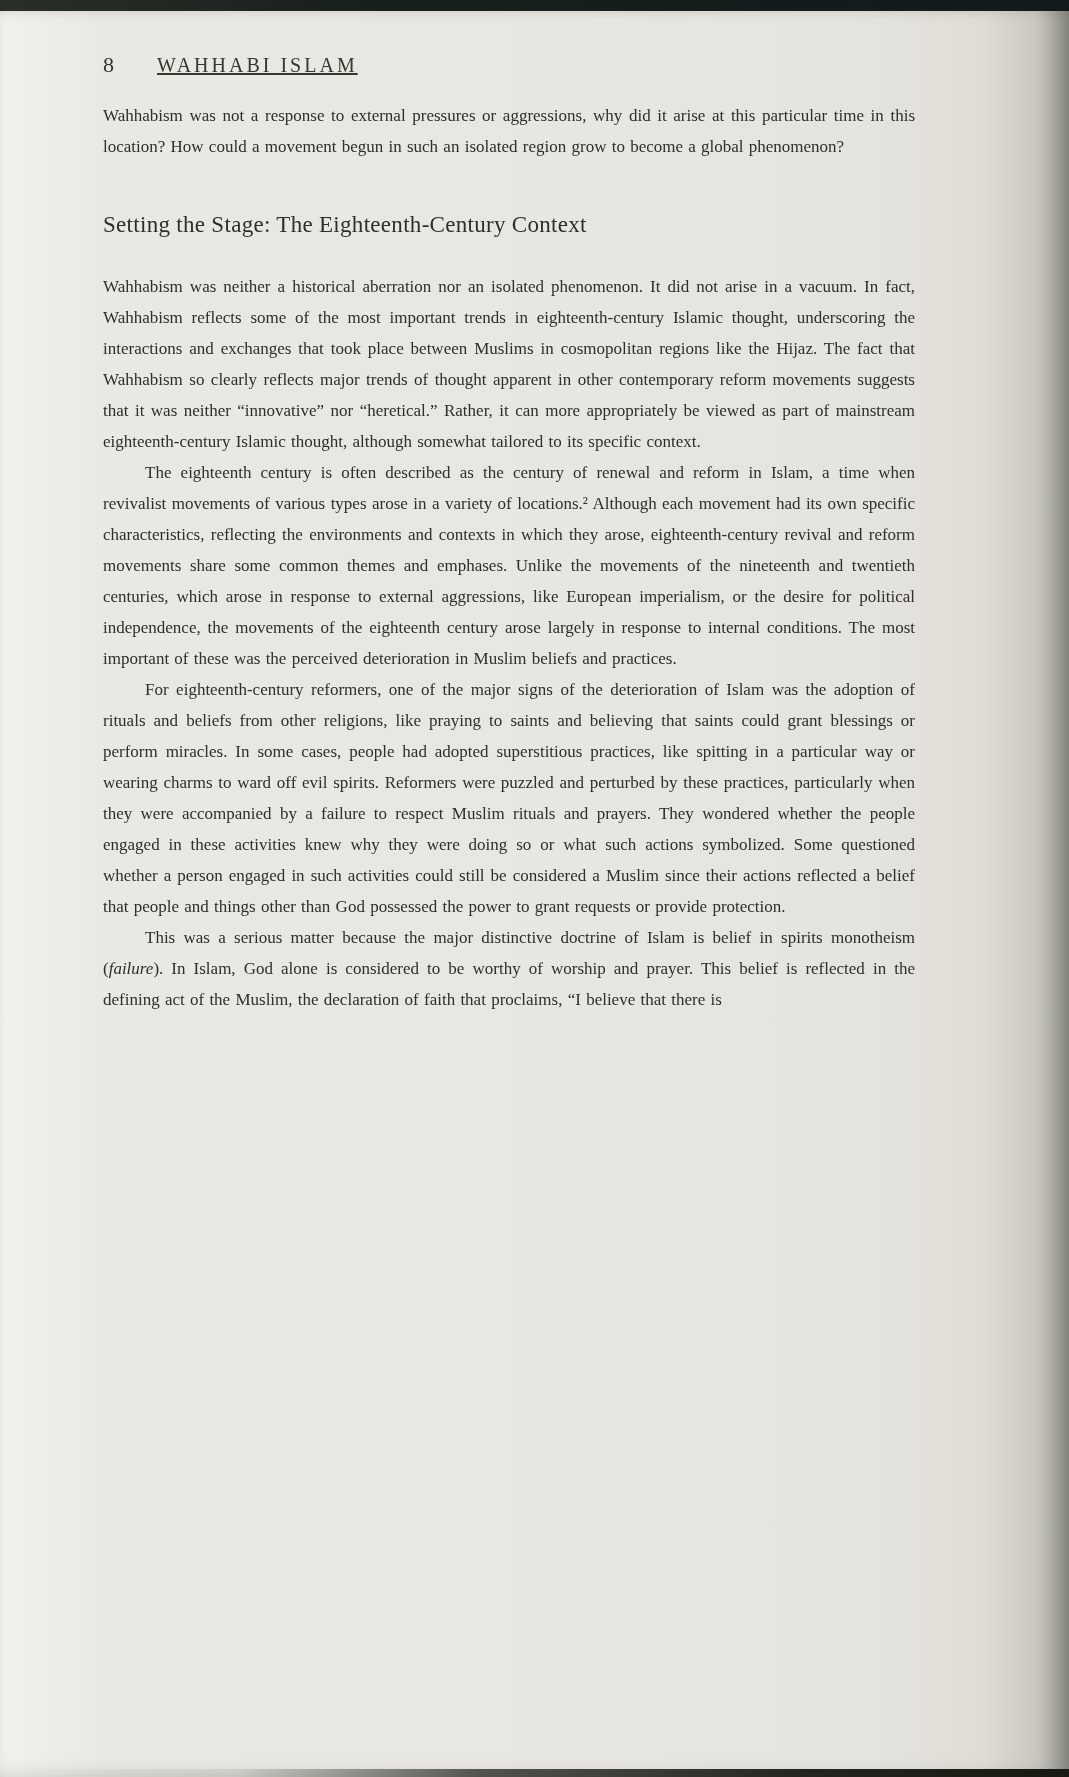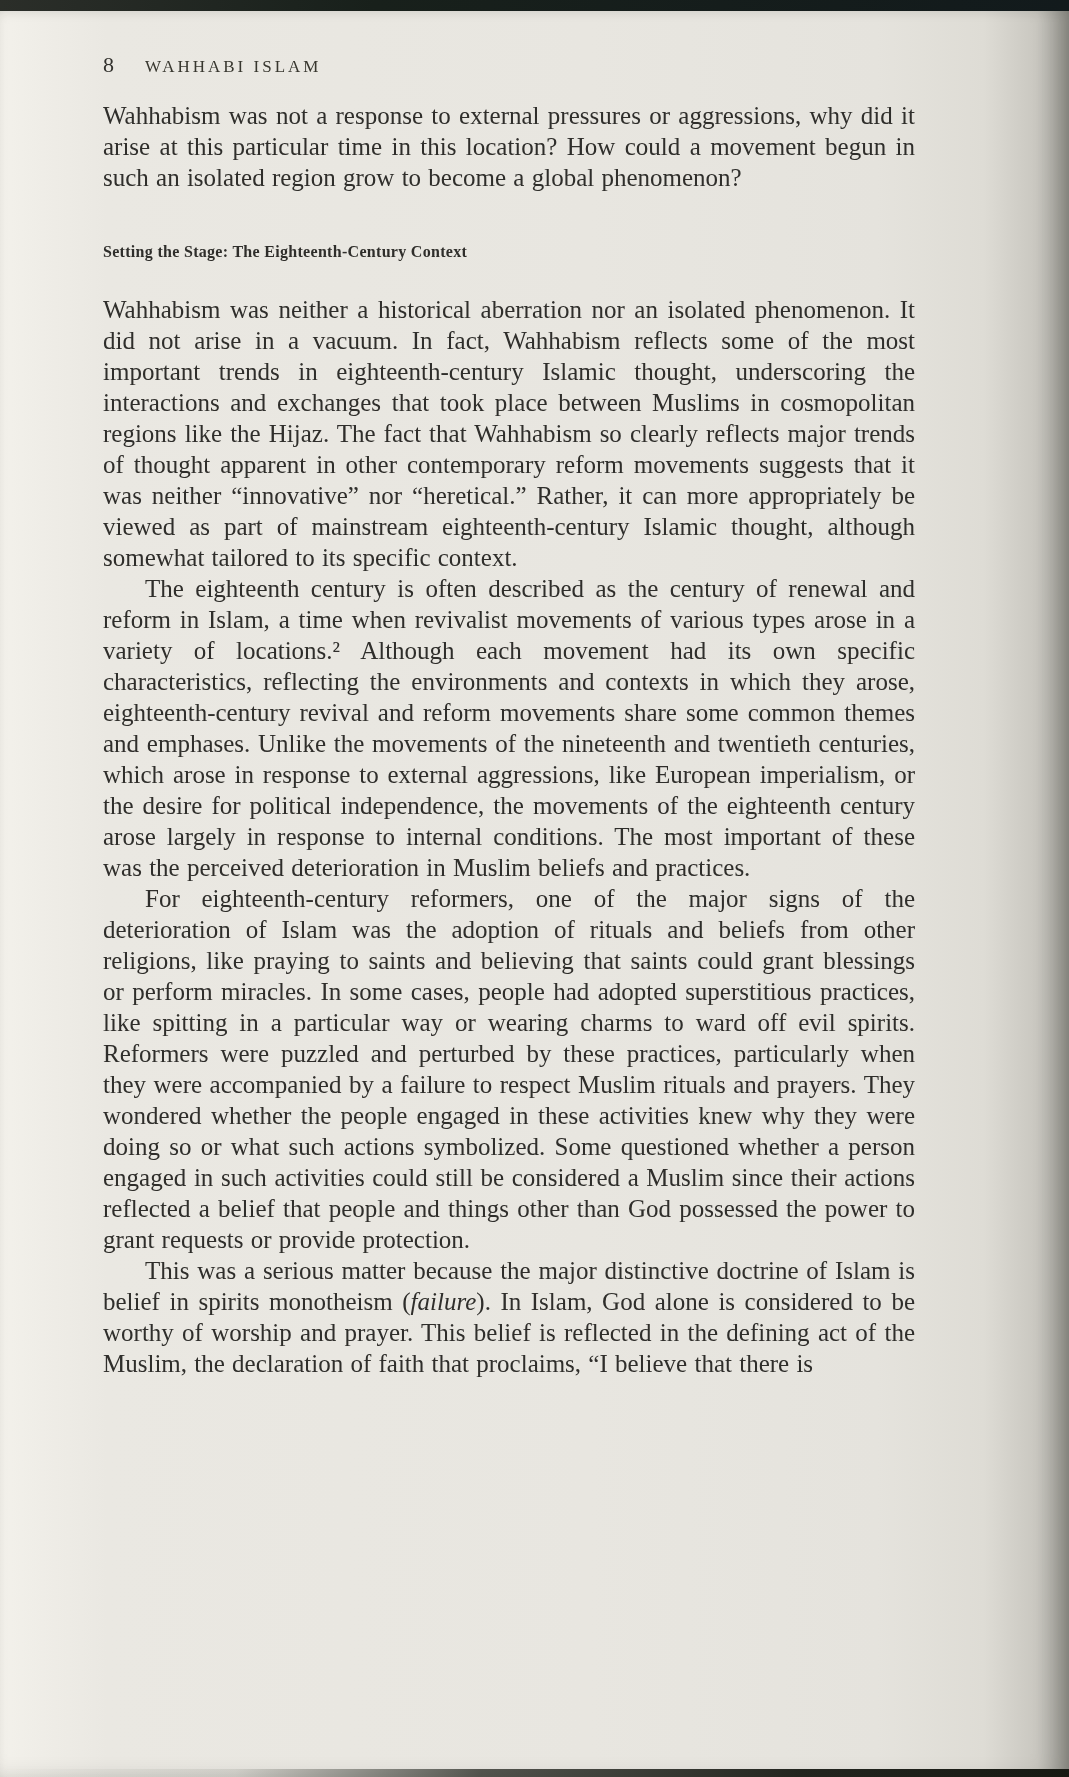--- a/index.html
+++ b/index.html
@@ -39,37 +39,38 @@
   .running-header {
     display: flex;
     align-items: baseline;
     margin-bottom: 22px;
   }
   .page-num {
     font-size: 22px;
     color: #33322e;
   }
   .running-head {
-    font-size: 17px;
+    font-size: 20px;
     letter-spacing: 3px;
-    margin-left: 31px;
+    margin-left: 43px;
     color: #38372f;
+    text-decoration: underline;
   }
   p {
-    font-size: 25px;
+    font-size: 17px;
     line-height: 31px;
     text-align: justify;
     color: #2f2e2b;
     word-spacing: 1px;
   }
   p.indent { text-indent: 42px; }
   p.intro { margin-top: 22px; }
   h2.section-heading {
-    font-size: 16px;
-    font-weight: bold;
+    font-size: 23px;
+    font-weight: normal;
     letter-spacing: 0.3px;
     margin: 50px 0 33px 0;
     color: #2f2e2b;
   }
   em.italic-term { font-style: italic; }
 </style>
 </head>
 <body>
 
 <div class="scan-page">

